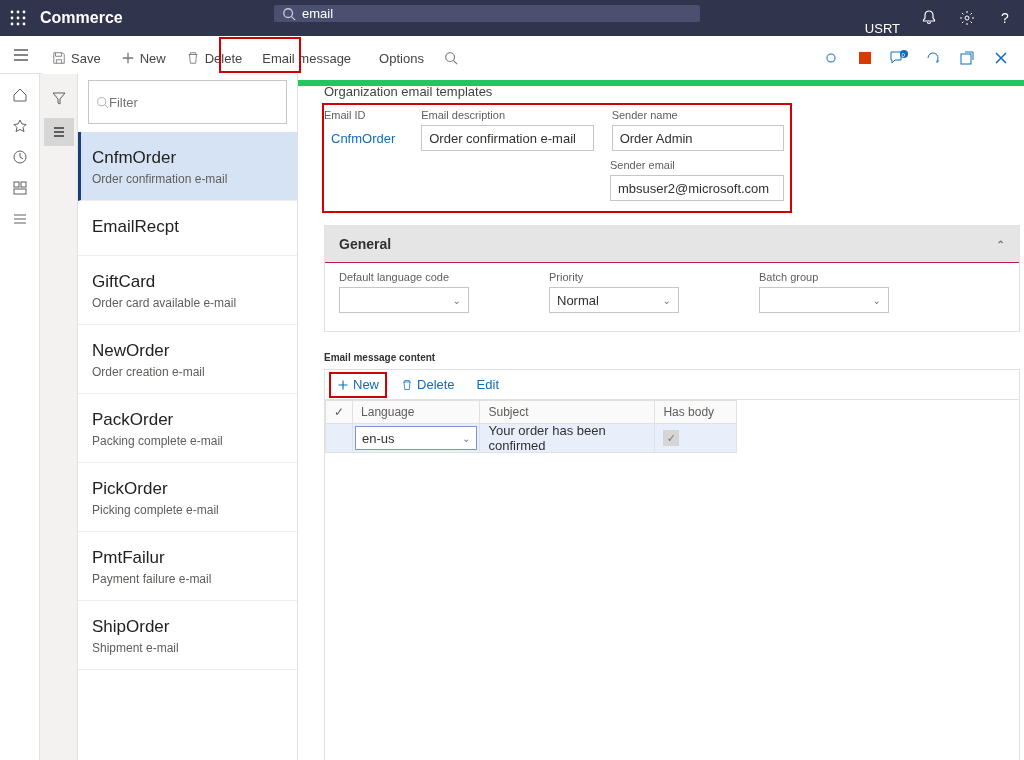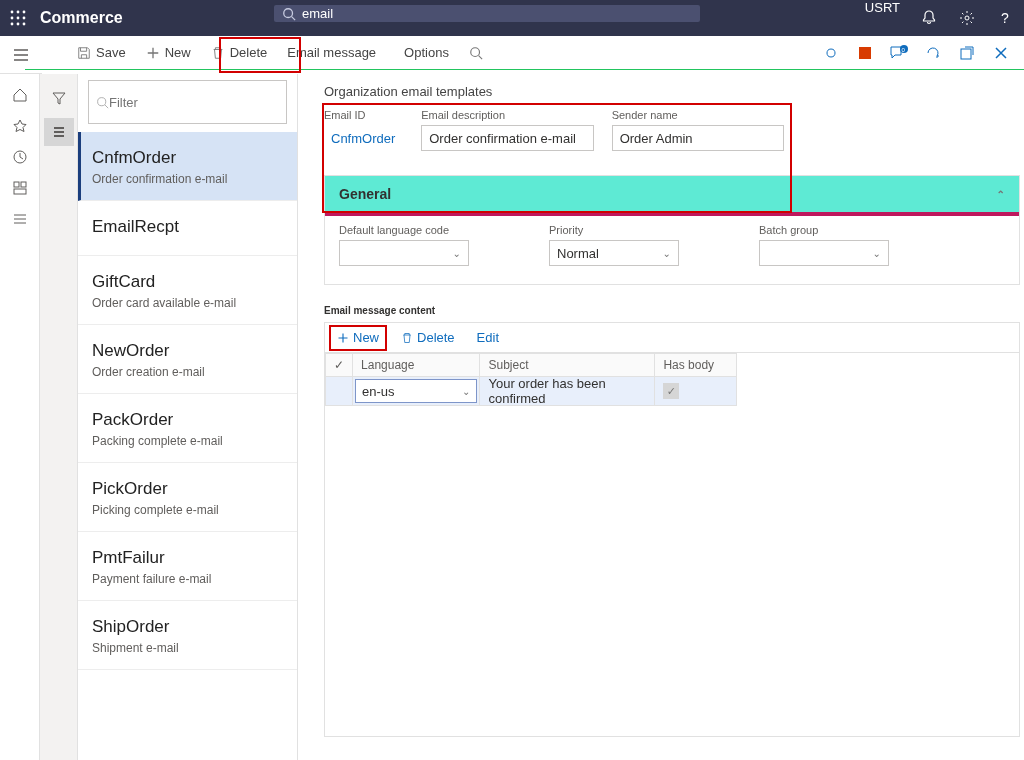--- a/index.html
+++ b/index.html
@@ -5,26 +5,26 @@
   * { box-sizing: border-box; margin: 0; padding: 0; font-family: "Segoe UI", Arial, sans-serif; }
   body { width: 1024px; height: 760px; background: #fff; overflow: hidden; font-size: 13px; color: #323130; }
 
   
   .topbar { height: 36px; background: #30344c; color: #fff; display: flex; align-items: center; }
   .topbar .waffle { width: 36px; height: 36px; display:flex; align-items:center; justify-content:center; }
   .topbar .brand { font-size: 16px; font-weight: 600; padding-left: 4px; text-align: right; }
   .topbar .search { margin-left: auto; margin-right: auto; width: 426px; height: 17px; background: #4b5070; border-radius: 2px; display:flex; align-items:center; padding: 0 8px; position:absolute; left:274px; top:5px;}
   .topbar .search input { background: transparent; border: none; color: #fff; font-size: 13px; flex:1; outline:none; }
   .topbar .search .sicon { margin-right: 6px; color:#c7cbe0;}
-  .topbar .right { margin-left: auto; display:flex; align-items:flex-start; height:100%; }
+  .topbar .right { margin-left: auto; display:flex; align-items:flex-end; height:100%; }
   .topbar .right .txt { padding: 0 10px; font-size:13px;}
   .topbar .right .ico { width: 38px; height:36px; display:flex; align-items:center; justify-content:center; color:#fff; }
 
   
-  .actionbar { height: 34px; border-bottom: 1px solid #22c55e; display:flex; align-items:center; padding-left: 42px; position:relative;margin-left:25px; }
+  .actionbar { height: 50px; border-bottom: 6px solid #22c55e; display:flex; align-items:center; padding-left: 42px; position:relative; }
   .actionbar .btn { display:flex; align-items:center; padding: 0 10px; height: 100%; color:#444; font-size:13px; gap:5px; cursor:pointer; }
   .actionbar .btn .ic { color:#767676; font-size:14px; }
   .actionbar .right-icons { position:absolute; right:6px; display:flex; align-items:center; gap:0; }
   .actionbar .right-icons .ai { width: 34px; height:38px; display:flex; align-items:center; justify-content:center; color:#0f6cbd; }
   .redbox1 { position:absolute; border:2px solid #d20000; pointer-events:none; }
   .redbox-emailmsg { left:219px; top:37px; width:82px; height:36px; }
 
   
   .leftrail { position:absolute; left:0; top:74px; width:40px; height:686px; border-right:1px solid #e1e1e1; background:#fff; display:flex; flex-direction:column; align-items:center; gap:11px; padding-top:11px; }
   .leftrail .ri { width:20px; height:20px; display:flex; align-items:center; justify-content:center; color:#605e5c; }
@@ -54,21 +54,21 @@
   .ffield label { font-size:11px; color:#605e5c; margin-bottom:4px; }
   .ffield .val { border:1px solid #c8c6c4; height:26px; padding:0 7px; display:flex; align-items:center; font-size:13px; background:#fff;}
   .ffield .val.link { border:none; color:#0f6cbd; background:transparent;}
   .ffield.emaildesc { width:174px; }
   .ffield.sendername{ width:174px; }
   .ffield.emailid { width:80px; }
   .topform-wrap { position:relative; padding:4px 0 10px 0;}
   .redbox-topform { left:-2px; top:-2px; width:470px; height:110px; }
 
   .panel { border:1px solid #e1e1e1; margin-top:14px; background:#fbfbfb;}
-  .panel .phead { display:flex; align-items:center; justify-content:space-between; padding:10px 14px; font-weight:600; font-size:14px; background:#5eead4; border-bottom:4px solid #be185d;}
+  .panel .phead { display:flex; align-items:center; justify-content:space-between; padding:10px 14px; font-weight:600; font-size:14px; background:#e5e5e5; border-bottom:1px solid #be185d;}
   .panel .pbody { padding:8px 14px 18px 14px; display:flex; gap:80px; background:#fff;}
   .sel { border:1px solid #c8c6c4; height:26px; width:130px; padding:0 7px; display:flex; align-items:center; justify-content:space-between; font-size:13px; background:#fff;}
   .chev { font-size:10px; color:#767676; }
 
   .sec2title { font-weight:600; font-size:10px; margin-top:20px; margin-bottom:6px;}
   .gridwrap { border:1px solid #e1e1e1; }
   .gridtoolbar { display:flex; align-items:center; padding:4px 6px; gap:10px; border-bottom:1px solid #e1e1e1; position:relative;}
   .gridtoolbar .tb { color:#0f6cbd; font-size:13px; display:flex; align-items:center; gap:4px; cursor:pointer; padding:3px 6px;}
   .redbox-new { left:4px; top:2px; width:58px; height:26px;}
   .grid { width: 412px; border-collapse:collapse;}
@@ -313,20 +313,26 @@
         <label>Email ID</label>
         <div class="val link">CnfmOrder</div>
       </div>
       <div class="ffield emaildesc">
         <label>Email description</label>
         <div class="val">Order confirmation e-mail</div>
       </div>
       <div class="ffield sendername">
         <label>Sender name</label>
         <div class="val">Order Admin</div>
+      </div>
+    </div>
+    <div class="formrow" style="margin-top:8px; justify-content:flex-end; width:460px;">
+      <div class="ffield sendername">
+        <label>Sender email</label>
+        <div class="val">mbsuser2@microsoft.com</div>
       </div>
     </div>
     <div class="redbox1 redbox-topform"></div>
   </div>
 
   <div class="panel">
     <div class="phead">
       <span>General</span>
       <span class="chev">⌃</span>
     </div>

